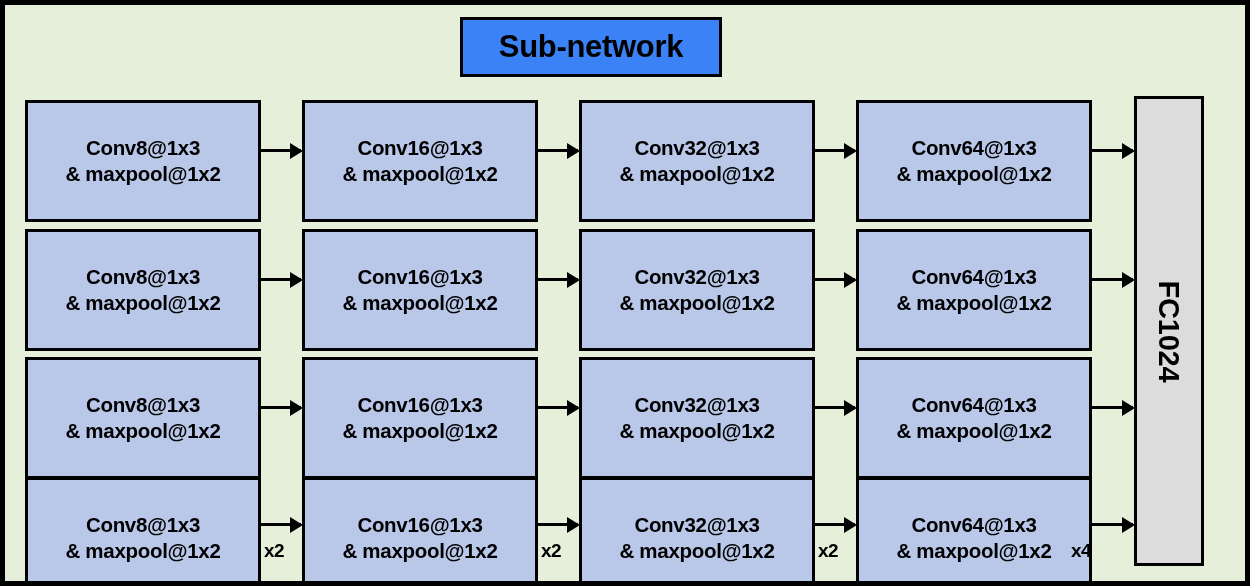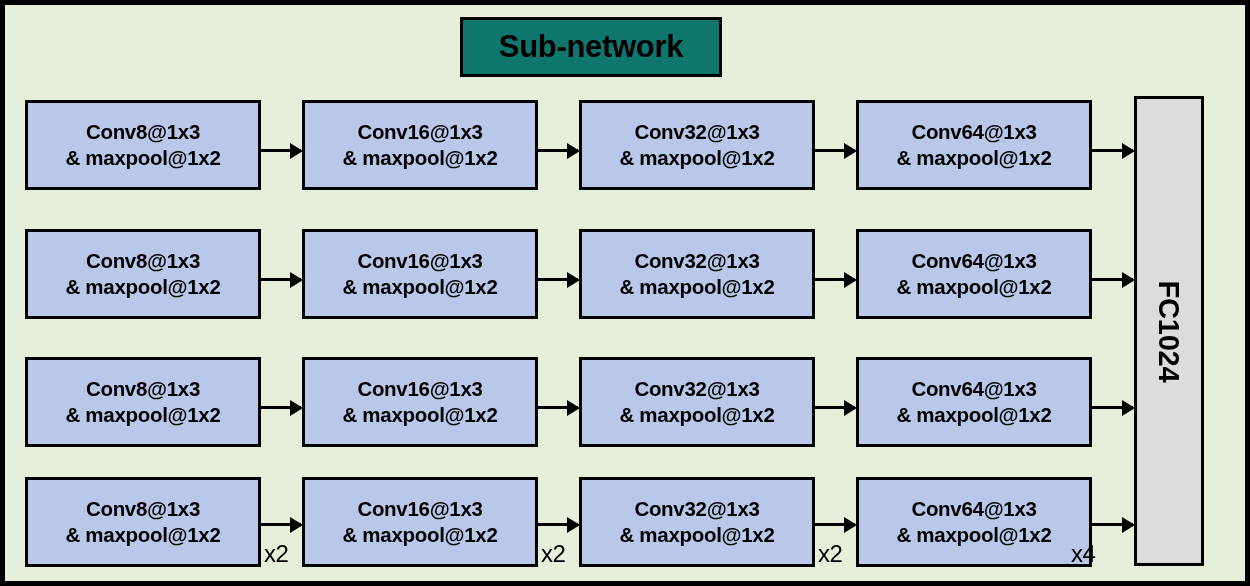--- a/index.html
+++ b/index.html
@@ -19,39 +19,39 @@
     border: 5px solid #000000;
     overflow: hidden;
   }
   
   .title-box {
     position: absolute;
     left: 455px;
     top: 12px;
     width: 262px;
     height: 60px;
-    background: #0f766e;
+    background: #3b82f6;
     border: 3px solid #000000;
     display: flex;
     align-items: center;
     justify-content: center;
     box-sizing: border-box;
   }
   .title-box .title-text {
     font-size: 31px;
     font-weight: bold;
     color: #000000;
     letter-spacing: -0.3px;
     white-space: nowrap;
   }
   
   .conv-block {
     position: absolute;
     width: 236px;
-    height: 90px;
+    height: 122px;
     background: #b9c7e8;
     border: 3px solid #000000;
     box-sizing: border-box;
     display: flex;
     flex-direction: column;
     align-items: center;
     justify-content: center;
     line-height: 1.28;
   }
   .conv-block .line {
@@ -75,22 +75,22 @@
     transform: translateY(-50%);
     width: 0;
     height: 0;
     border-top: 8px solid transparent;
     border-bottom: 8px solid transparent;
     border-left: 13px solid #000000;
   }
   
   .mult-label {
     position: absolute;
-    font-size: 24px;
-    font-weight: normal;
+    font-size: 19px;
+    font-weight: bold;
     color: #000000;
     white-space: nowrap;
     letter-spacing: -0.5px;
   }
   
   .fc-block {
     position: absolute;
     left: 1129px;
     top: 91px;
     width: 70px;

